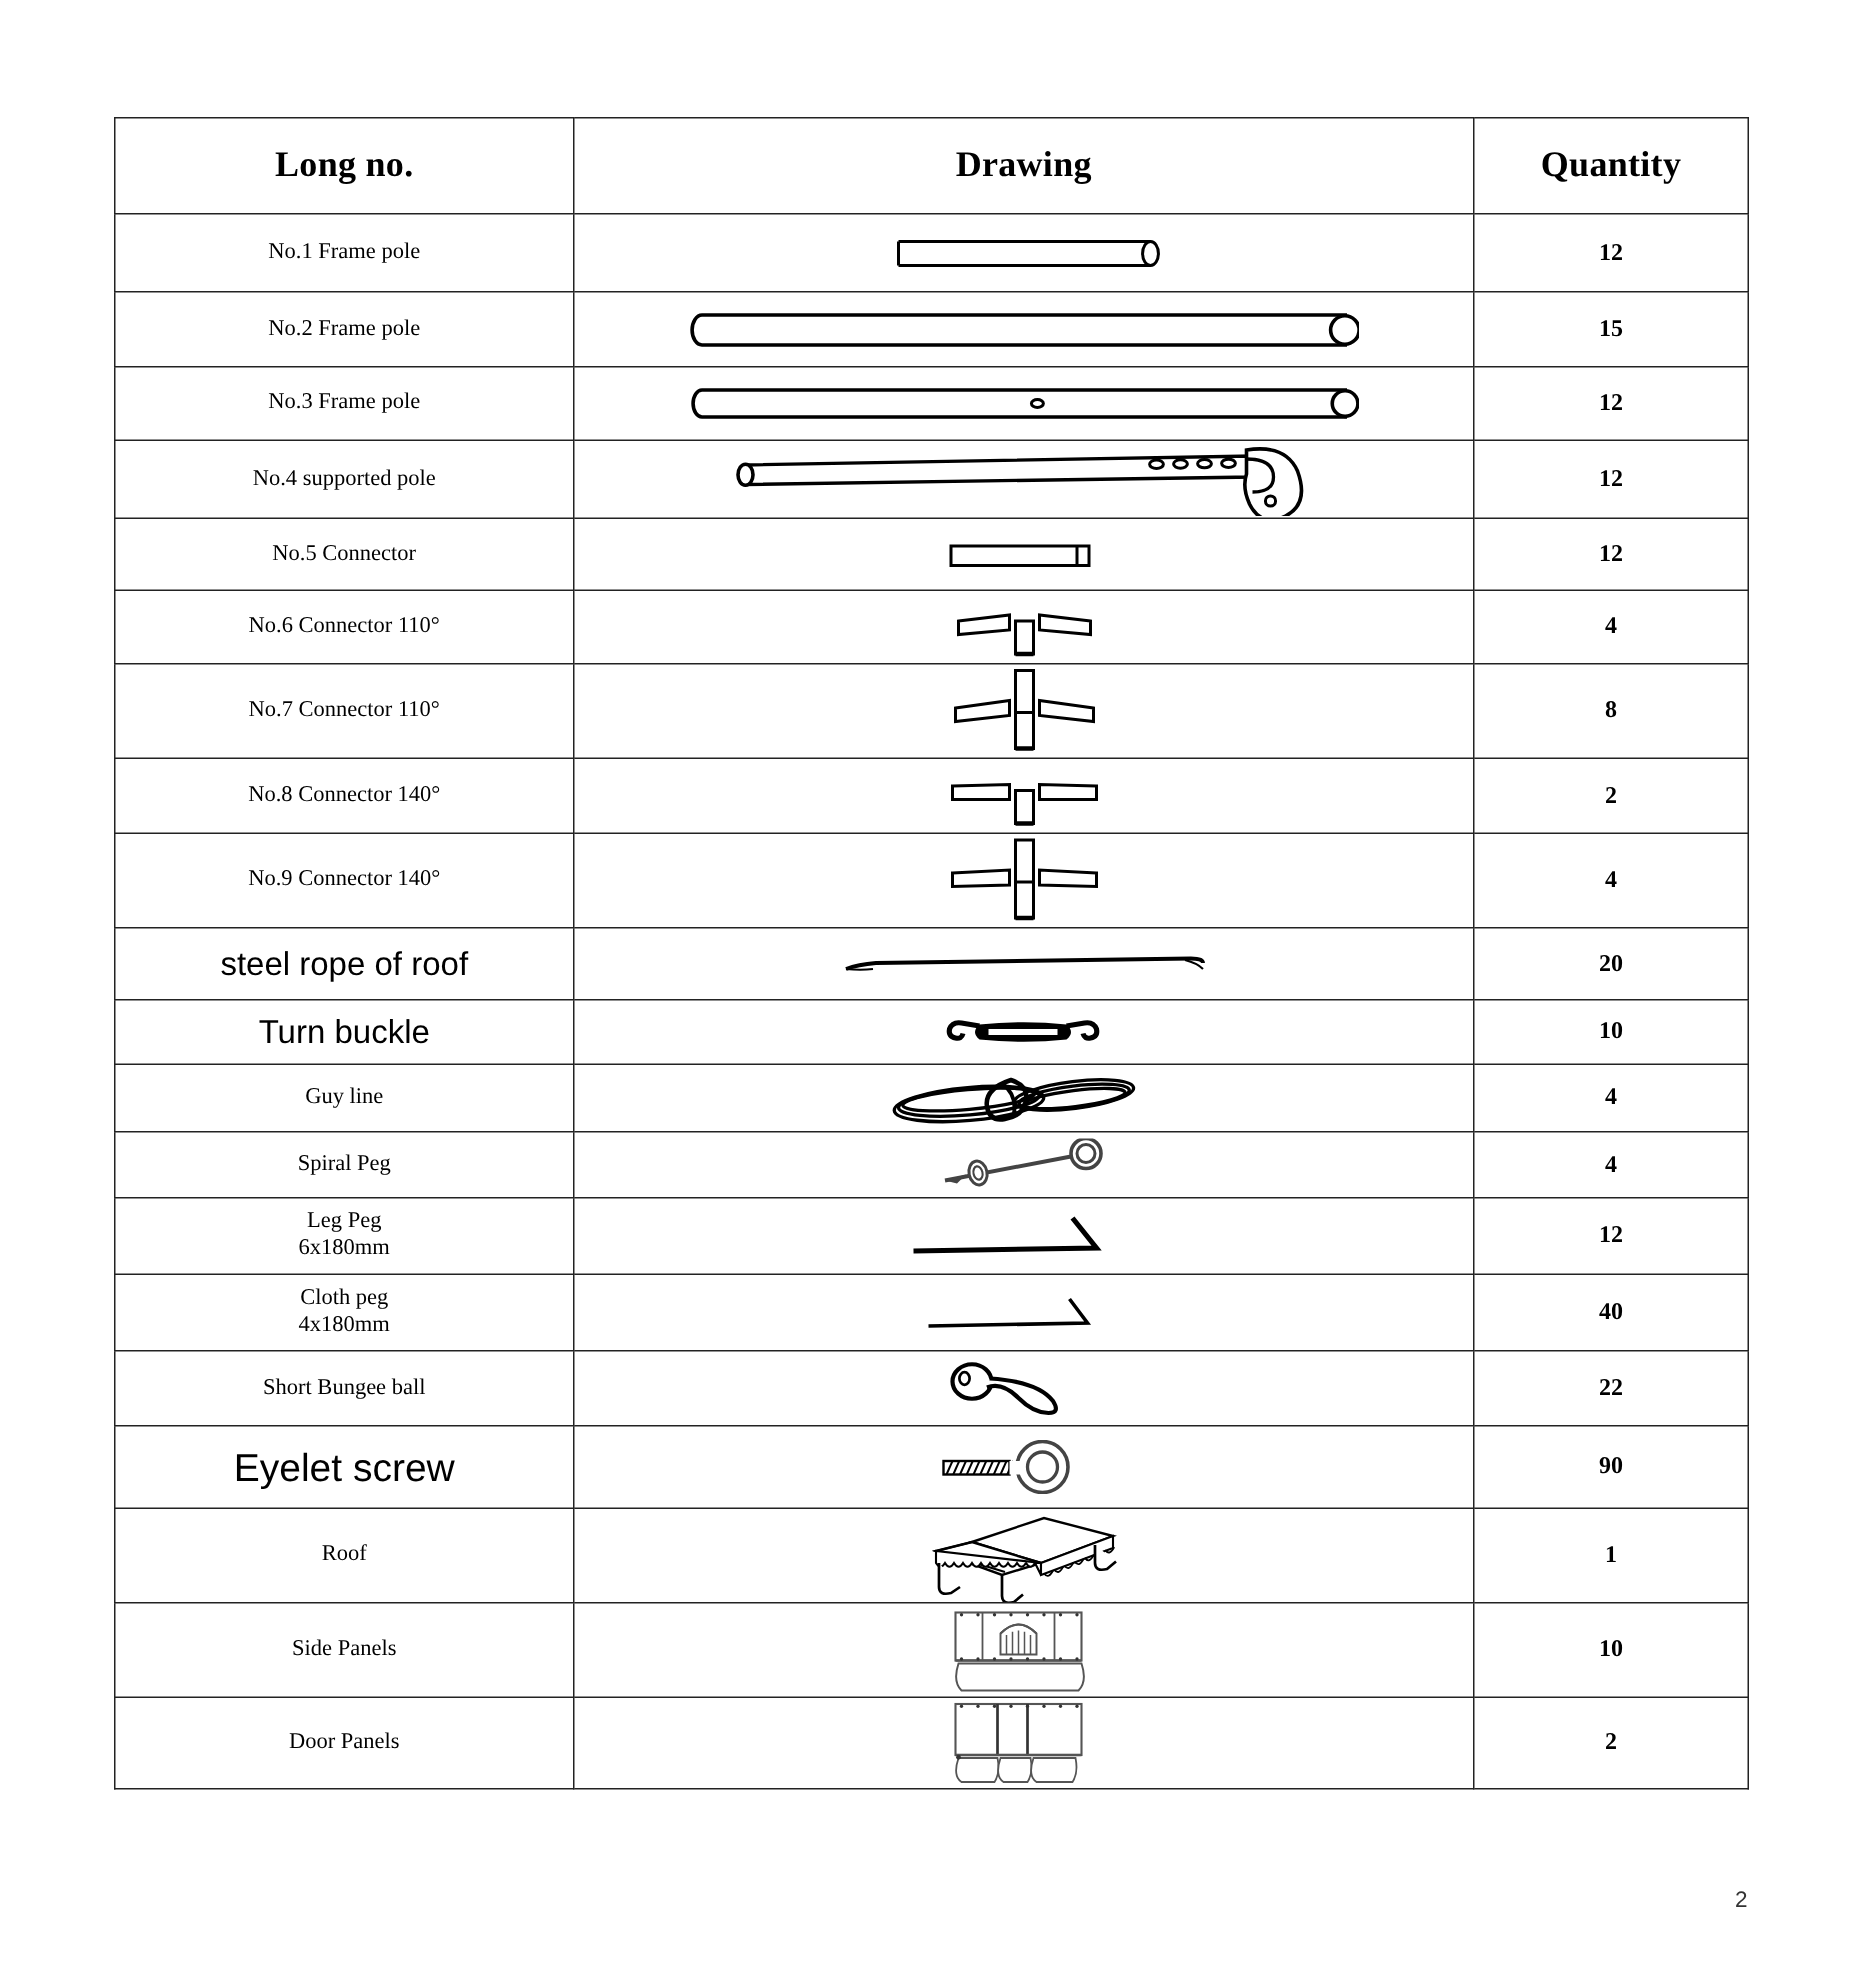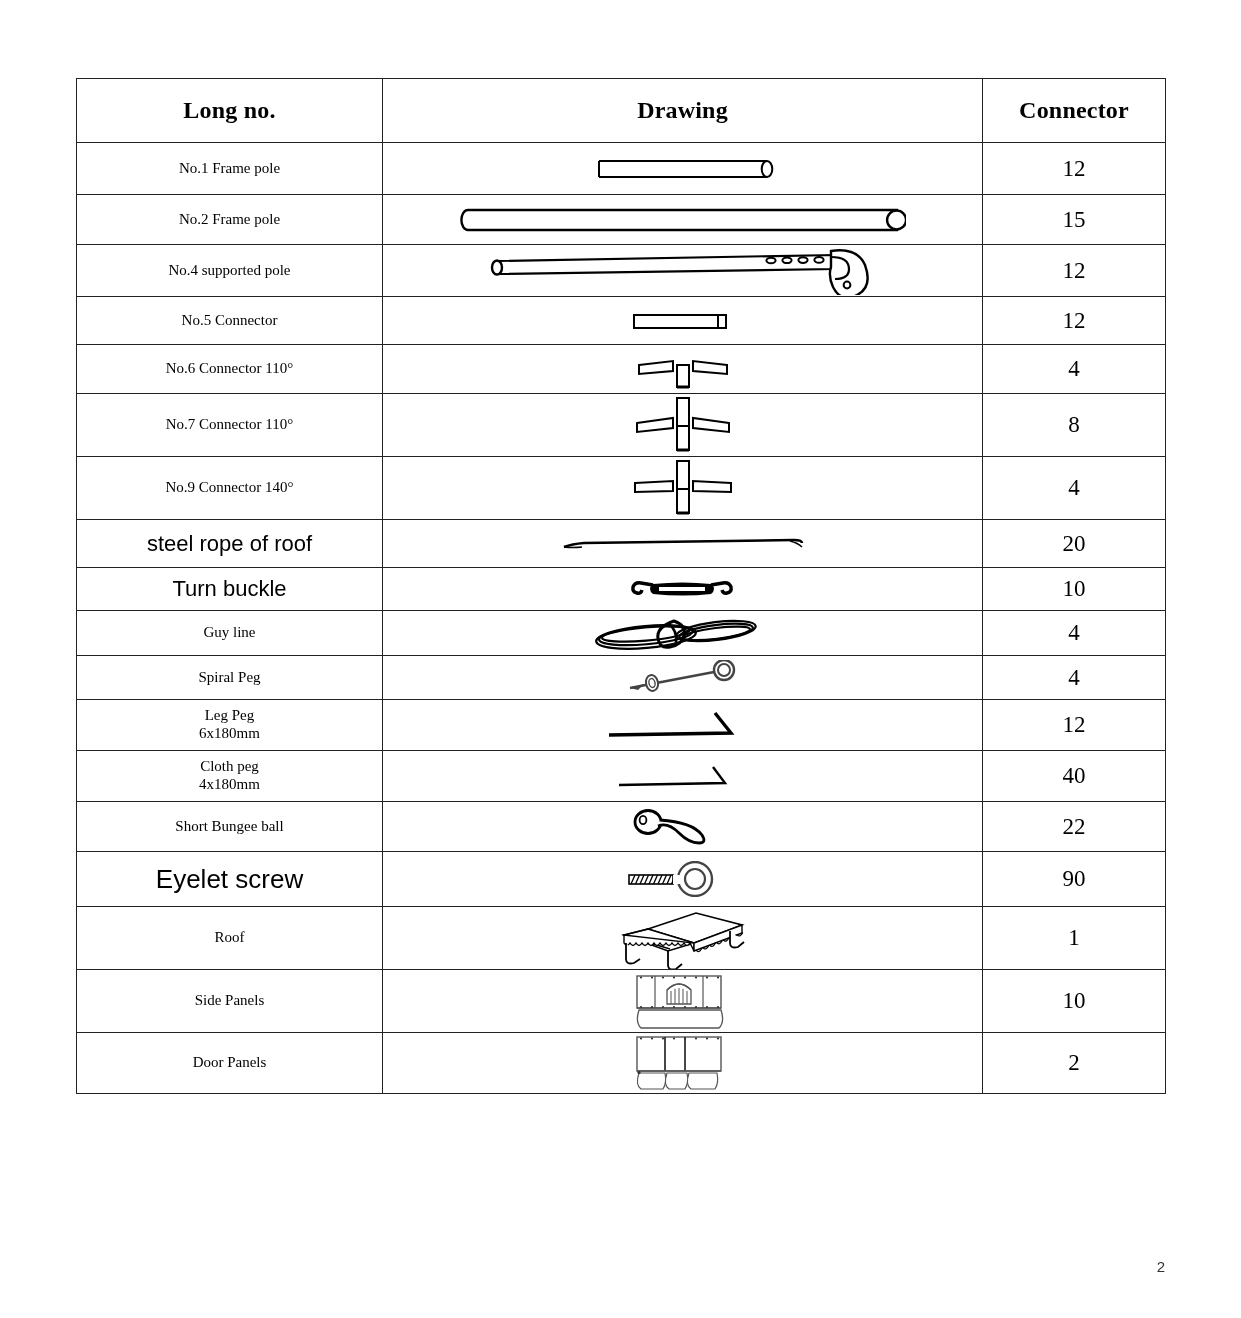--- a/index.html
+++ b/index.html
@@ -54,22 +54,23 @@
     font-family: "Liberation Sans", "DejaVu Sans", sans-serif;
     font-size: 22px;
   }
   td.part.sans-lg {
     font-family: Liberation Sans, sans-serif;
     font-size: 26px;
   }
   td.part .l2 { display: block; text-align: center; }
 
   td.qty {
-    font-size: 23px;
+    font-size: 16px;
     font-family: "Liberation Serif", "DejaVu Serif", serif;
+    font-weight: bold;
   }
   td.draw {
     padding: 0;
   }
   td.draw .wrap {
     display: flex;
     align-items: center;
     justify-content: center;
     width: 100%;
     height: 100%;
@@ -92,21 +93,21 @@
   <table class="parts">
     <colgroup>
       <col class="c-part">
         <col class="c-draw">
         <col class="c-qty">
     </colgroup>
     <thead>
       <tr>
         <th>Long no.</th>
         <th>Drawing</th>
-        <th>Connector</th>
+        <th>Quantity</th>
       </tr>
     </thead>
     <tbody id="tbody">
         <tr style="height: 52px;">
           <td class="part"><span>No.1 Frame pole</span></td>
           <td class="draw">
             <div class="wrap">
               <svg width="184" height="28" viewBox="0 0 184 28" xmlns="http://www.w3.org/2000/svg">
                 <path d="M8 6 H176 M8 22 H176" stroke="#000" stroke-width="2" fill="none"></path>
                 <line x1="8" y1="6" x2="8" y2="22" stroke="#000" stroke-width="2"></line>
@@ -121,20 +122,34 @@
           <td class="draw">
             <div class="wrap">
               <svg width="446" height="32" viewBox="0 0 446 32" xmlns="http://www.w3.org/2000/svg">
                 <path d="M8 6 H438 M8 26 H438" stroke="#000" stroke-width="2.4" fill="none"></path>
                 <path d="M8 6 a6.6000000000000005 10 0 0 0 0 20" stroke="#000" stroke-width="2.4" fill="none"></path>
                 <circle cx="436.575" cy="16" r="9.5" stroke="#000" stroke-width="2.4" fill="#fff"></circle>
               </svg>
             </div>
           </td>
           <td class="qty">15</td>
+        </tr>
+        <tr style="height: 49px;">
+          <td class="part"><span>No.3 Frame pole</span></td>
+          <td class="draw">
+            <div class="wrap">
+              <svg width="446" height="30" viewBox="0 0 446 30" xmlns="http://www.w3.org/2000/svg">
+                <path d="M8 6 H438 M8 24 H438" stroke="#000" stroke-width="2.4" fill="none"></path>
+                <path d="M8 6 a5.94 9 0 0 0 0 18" stroke="#000" stroke-width="2.4" fill="none"></path>
+                <circle cx="436.7175" cy="15" r="8.549999999999999" stroke="#000" stroke-width="2.4" fill="#fff"></circle>
+                <ellipse cx="231.6" cy="15" rx="4" ry="2.6" fill="#fff" stroke="#000" stroke-width="2"></ellipse>
+              </svg>
+            </div>
+          </td>
+          <td class="qty">12</td>
         </tr>
         <tr style="height: 52px;">
           <td class="part"><span>No.4 supported pole</span></td>
           <td class="draw">
             <div class="wrap">
               <svg width="400" height="48" viewBox="0 0 400 48" xmlns="http://www.w3.org/2000/svg">
                 <path d="M14 14 L352 8 L352 22 L14 27 Z" fill="#fff" stroke="#000" stroke-width="2.2"></path>
                 <ellipse cx="14" cy="20.5" rx="5" ry="7" fill="#fff" stroke="#000" stroke-width="2.4"></ellipse>
                 <ellipse cx="288" cy="13.5" rx="4.6" ry="2.8" fill="#fff" stroke="#000" stroke-width="2"></ellipse>
                 <ellipse cx="304" cy="13.3" rx="4.6" ry="2.8" fill="#fff" stroke="#000" stroke-width="2"></ellipse>
@@ -181,20 +196,34 @@
               <svg width="110" height="62" viewBox="0 0 110 62" xmlns="http://www.w3.org/2000/svg">
                 <path d="M9 29 L45 24 L45 34 L9 38 Z" fill="#fff" stroke="#000" stroke-width="2"></path>
                 <path d="M101 29 L65 24 L65 34 L101 38 Z" fill="#fff" stroke="#000" stroke-width="2"></path>
                 <rect x="49" y="28" width="12" height="28" fill="#fff" stroke="#000" stroke-width="2"></rect>
                 <line x1="49" y1="56" x2="61" y2="56" stroke="#000" stroke-width="3"></line>
                 <rect x="49" y="4" width="12" height="28" fill="#fff" stroke="#000" stroke-width="2"></rect>
               </svg>
             </div>
           </td>
           <td class="qty">8</td>
+        </tr>
+        <tr style="height: 50px;">
+          <td class="part"><span>No.8 Connector 140°</span></td>
+          <td class="draw">
+            <div class="wrap">
+              <svg width="110" height="48" viewBox="0 0 110 48" xmlns="http://www.w3.org/2000/svg">
+                <path d="M7 17 L45 16 L45 26 L7 26 Z" fill="#fff" stroke="#000" stroke-width="2"></path>
+                <path d="M103 17 L65 16 L65 26 L103 26 Z" fill="#fff" stroke="#000" stroke-width="2"></path>
+                <rect x="49" y="20" width="12" height="22" fill="#fff" stroke="#000" stroke-width="2"></rect>
+                <line x1="49" y1="42" x2="61" y2="42" stroke="#000" stroke-width="3"></line>
+              </svg>
+            </div>
+          </td>
+          <td class="qty">2</td>
         </tr>
         <tr style="height: 51px;">
           <td class="part"><span>No.9 Connector 140°</span></td>
           <td class="draw">
             <div class="wrap">
               <svg width="110" height="62" viewBox="0 0 110 62" xmlns="http://www.w3.org/2000/svg">
                 <path d="M7 26 L45 24 L45 34 L7 35 Z" fill="#fff" stroke="#000" stroke-width="2"></path>
                 <path d="M103 26 L65 24 L65 34 L103 35 Z" fill="#fff" stroke="#000" stroke-width="2"></path>
                 <rect x="49" y="28" width="12" height="28" fill="#fff" stroke="#000" stroke-width="2"></rect>
                 <line x1="49" y1="56" x2="61" y2="56" stroke="#000" stroke-width="3"></line>

